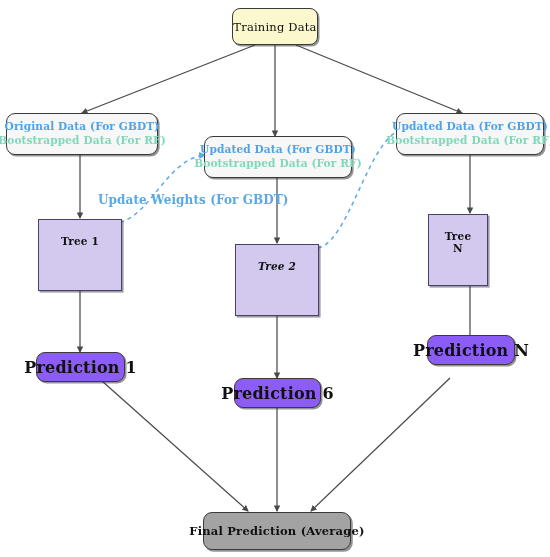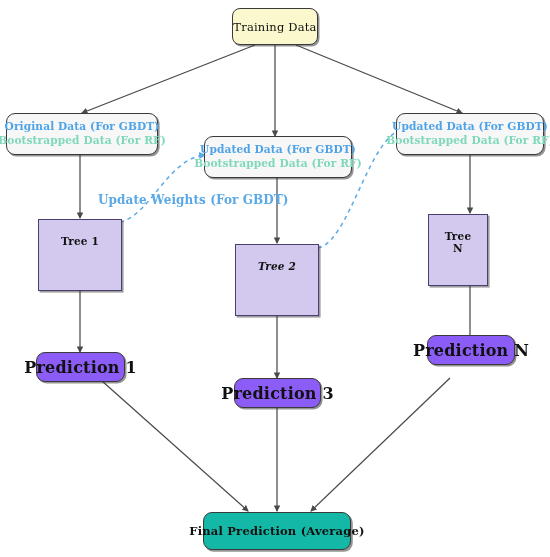--- a/index.html
+++ b/index.html
@@ -95,21 +95,21 @@
     border-radius: 9px;
     box-shadow: 1.5px 1.5px 0 rgba(60,60,60,0.55);
     font-weight: bold;
     font-size: 16px;
     color: #111111;
     letter-spacing: 0.2px;
     white-space: nowrap;
   }
   
   .box-final {
-    background: #14b8a6;
+    background: #a3a3a3;
     border: 1.6px solid #3a3a3a;
     border-radius: 9px;
     box-shadow: 1.8px 1.8px 0 rgba(60,60,60,0.55);
     font-weight: bold;
     font-size: 11.5px;
     color: #111111;
     letter-spacing: 0.2px;
     white-space: nowrap;
   }
   
@@ -255,21 +255,21 @@
         <circle cx="67" cy="43" r="6"></circle>
       </g>
     </svg>
   </div>
 
   <div class="node box-pred" style="left:36px; top:352px; width:89px; height:30px;">
     <span>Prediction 1</span>
   </div>
 
   <div class="node box-pred" style="left:234px; top:378px; width:87px; height:30px;">
-    <span>Prediction 3</span>
+    <span>Prediction 6</span>
   </div>
 
   <div class="node box-pred" style="left:427px; top:335px; width:88px; height:30px;">
     <span>Prediction N</span>
   </div>
 
   <div class="node box-final" style="left:203px; top:512px; width:148px; height:38px;">
     <span>Final Prediction (Average)</span>
   </div>
 

